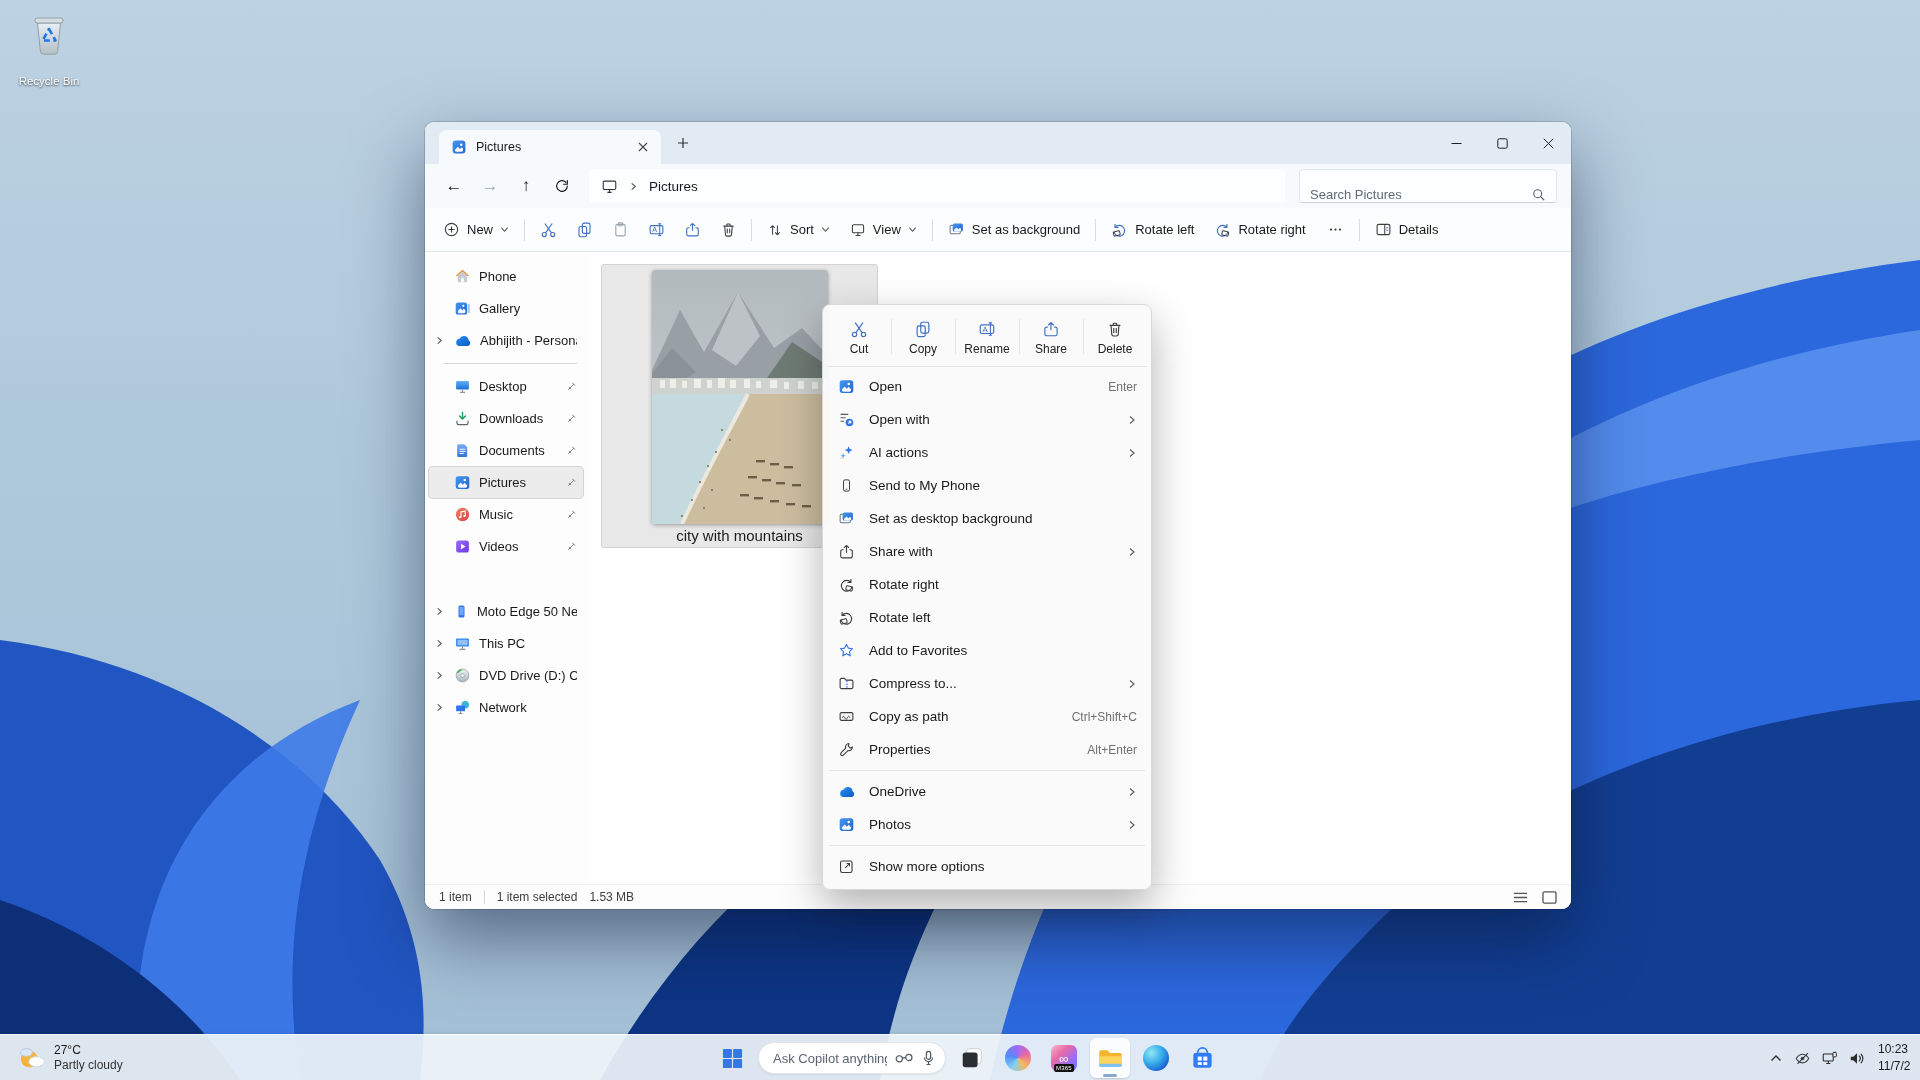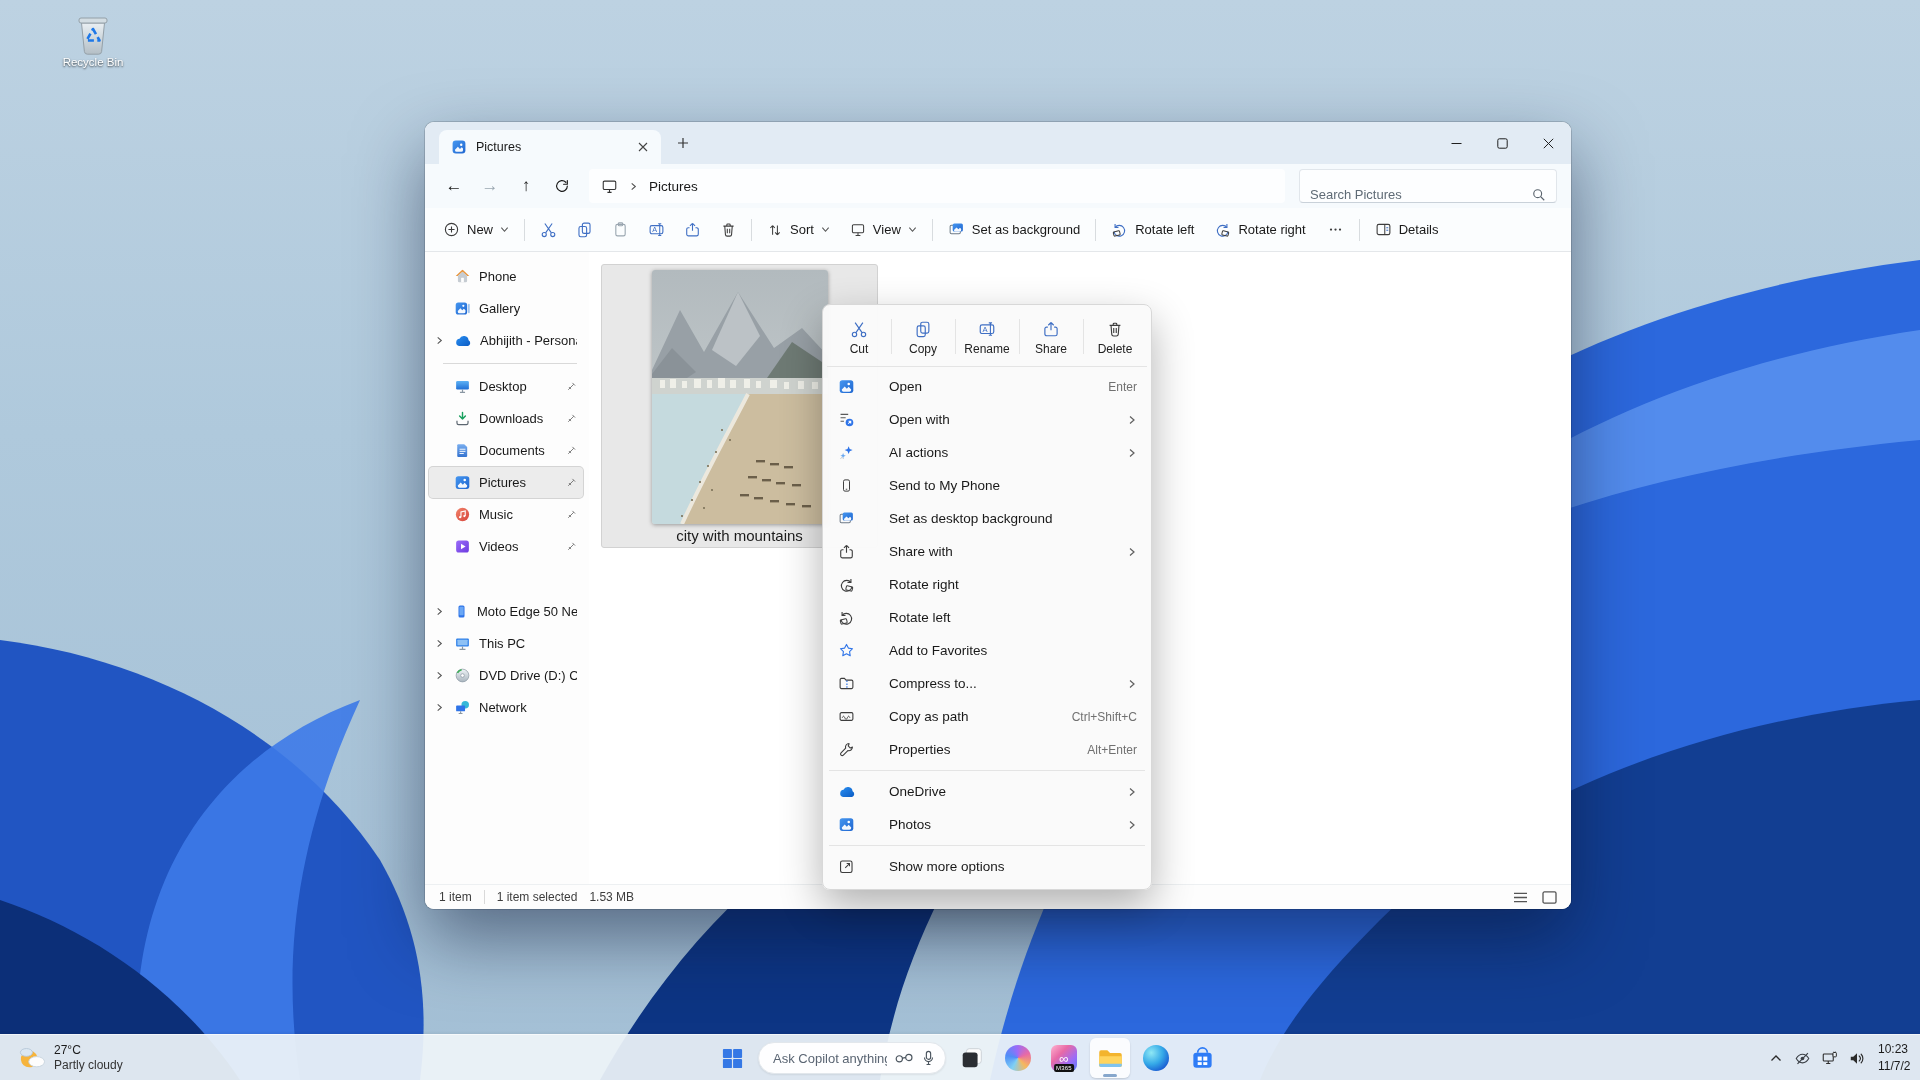--- a/index.html
+++ b/index.html
@@ -7,21 +7,21 @@
   body { font-family:"Liberation Sans","DejaVu Sans",sans-serif; overflow:hidden; position:relative;
          background:linear-gradient(180deg,#bdd2e2 0%,#afc9dc 40%,#a3bfd5 100%); }
   .icon { display:inline-flex; align-items:center; justify-content:center; flex:none; }
   svg { display:block; }
 
   
   .bloom { position:absolute; inset:0; z-index:0; }
 
   
   .recycle { position:absolute; left:12px; top:12px; width:74px; display:flex; flex-direction:column;
-             align-items:center; gap:0; z-index:2;margin-left:44px; }
+             align-items:center; gap:19px; z-index:2; }
   .recycle-label { font-size:11.5px; color:#fff; text-shadow:0 1px 2px rgba(0,0,0,.75); }
 
   
   .window { position:absolute; left:425px; top:122px; width:1146px; height:787px; border-radius:9px;
             background:#fdfdfd; box-shadow:0 30px 70px rgba(8,20,50,.5), 0 0 0 1px rgba(0,0,0,.14);
             display:flex; flex-direction:column; overflow:hidden; z-index:10; }
   .tabstrip { height:42px; background:#e2ebf4; display:flex; align-items:flex-end; padding-left:14px;
               position:relative; flex:none; }
   .tab { width:222px; height:34px; background:#f6fafd; border-radius:8px 8px 0 0; display:flex;
          align-items:center; gap:9px; padding:0 6px 0 12px; }
@@ -80,21 +80,21 @@
   .context-menu { position:absolute; left:822px; top:304px; width:330px; z-index:20;
                   background:rgba(250,250,250,.97); border:1px solid #d8d8d8; border-radius:8px;
                   box-shadow:0 16px 42px rgba(0,0,0,.30); padding:4px 4px 6px; }
   .quick-row { height:58px; display:flex; border-bottom:1px solid #e4e4e4; margin-bottom:3px; }
   .quick-item { flex:1; display:flex; flex-direction:column; align-items:center; justify-content:center; gap:4px;
                 font-size:12px; color:#222; position:relative; border-radius:4px; }
   .quick-item + .quick-item::before { content:""; position:absolute; left:0; top:10px; bottom:12px; width:1px; background:#e4e4e4; }
   .menu-item { height:33px; display:flex; align-items:center; gap:13px; padding:0 10px; border-radius:4px;
                font-size:13.5px; color:#191919; }
   .mi-icon { width:19px; display:flex; justify-content:center; }
-  .mi-label { flex:1;margin-left:20px; }
+  .mi-label { flex:1; }
   .mi-shortcut { font-size:12px; color:#707070; }
   .mi-chev { color:#5f5f5f; display:flex; }
   .menu-sep { height:1px; background:#e4e4e4; margin:4px 2px; }
 
   
   .taskbar { position:absolute; left:0; bottom:0; width:1920px; height:46px; z-index:30;
              background:rgba(238,244,249,.93); border-top:1px solid rgba(255,255,255,.6);
              box-shadow:0 -1px 3px rgba(0,0,0,.06); }
   .weather { position:absolute; left:10px; top:0; height:46px; display:flex; align-items:center; gap:8px;
              padding:0 8px; border-radius:6px; }

